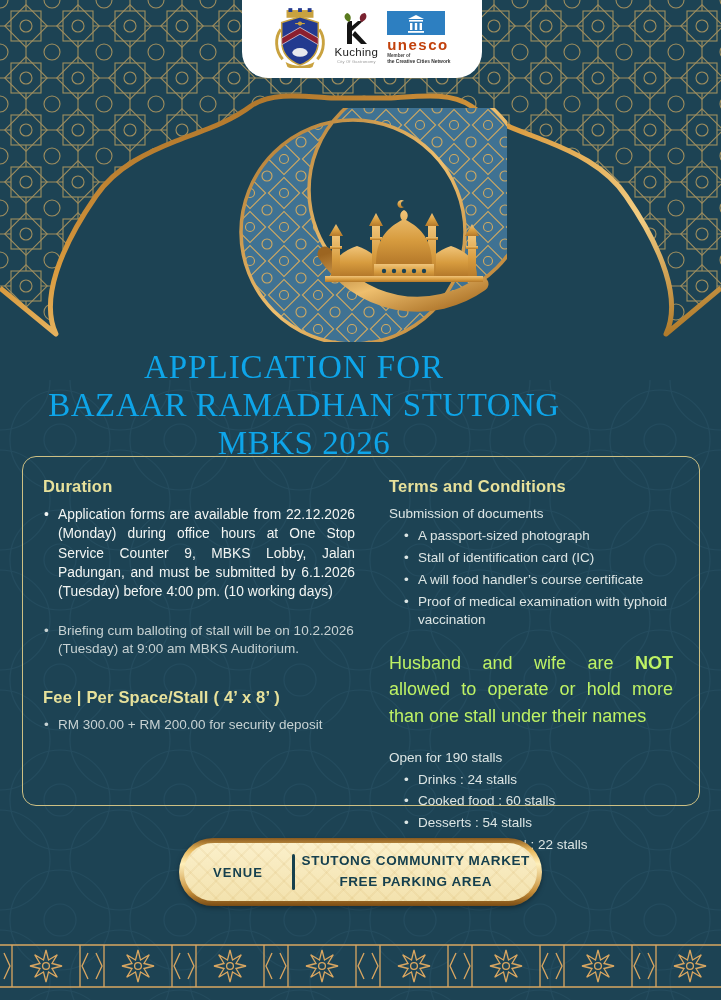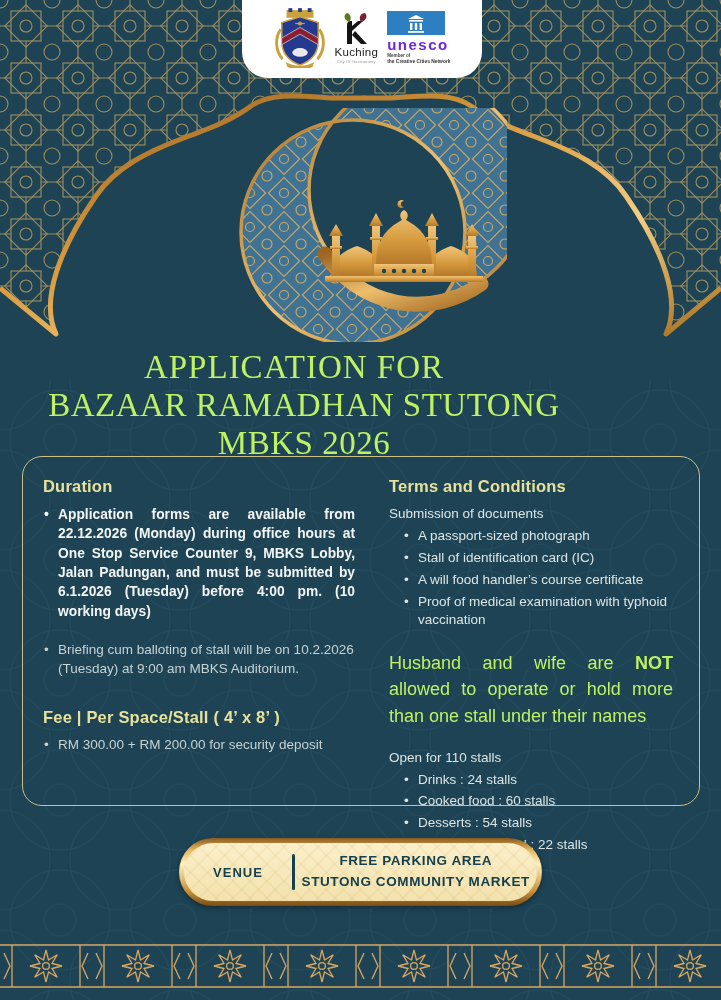--- a/index.html
+++ b/index.html
@@ -14,45 +14,45 @@
   .faint-pattern { left:0; top:380px; width:721px; height:620px; z-index:0; opacity:.55; }
 
   
   .logo-banner { left:242px; top:0; width:240px; height:78px; background:#fff;
     border-radius:0 0 26px 26px; display:flex; align-items:center; justify-content:center;
     gap:9px; z-index:3; padding:6px 8px 8px; }
   .kuching-block { display:flex; flex-direction:column; align-items:center; line-height:1; }
   .kuching-word { font-size:11.5px; color:#1c1c1c; letter-spacing:.3px; margin-top:2px; }
   .kuching-sub { font-size:4px; color:#999; margin-top:1.5px; letter-spacing:.2px; }
   .unesco-block { display:flex; flex-direction:column; align-items:flex-start; line-height:1; }
-  .unesco-word { font-size:15px; font-weight:bold; color:#6d28d9; letter-spacing:1.5px; margin-top:2px; }
+  .unesco-word { font-size:15px; font-weight:bold; color:#c2410c; letter-spacing:1.5px; margin-top:2px; }
   .unesco-sub1 { font-size:4.6px; color:#444; margin-top:2px; font-weight:bold; }
   .unesco-sub2 { font-size:4.9px; color:#333; margin-top:1px; font-weight:bold; }
 
   
   .crescent-wrap { left:233px; top:108px; width:274px; height:234px; z-index:2; }
 
   
   .title-block { left:0; top:348px; width:588px; text-align:center; z-index:2;
-    font-family:"Liberation Serif", serif; color:#bef264; }
+    font-family:"Liberation Serif", serif; color:#0ea5e9; }
   .title-line1 { font-size:33px; letter-spacing:1px; line-height:38px; }
   .title-line2 { font-size:33px; letter-spacing:.5px; line-height:38px;padding-left:20px; }
 
   
   .content-panel { left:22px; top:456px; width:678px; height:350px;
-    border:1.6px solid #cdc084; border-radius:20px; z-index:2;
+    border:1.6px solid #cdc084; border-radius:14px; z-index:2;
     display:flex; padding:20px 26px 16px 20px; gap:34px; }
   .col-left { width:312px; flex:0 0 auto; }
   .col-right { flex:1 1 auto; }
   .sec-heading { color:#e7e19b; font-size:16.5px; font-weight:bold; margin-bottom:9px; letter-spacing:.2px; }
   .body-txt { color:#dce5e4; font-size:13.5px; line-height:1.4; }
   ul.blt { list-style:none; }
   ul.blt li { position:relative; padding-left:15px; margin-bottom:3px; }
   ul.blt li::before { content:"•"; position:absolute; left:1px; top:0; }
-  .b-strong { font-weight:bold; color:#f2f5f3; text-align:justify; font-size:13.8px; }
+  .b-strong { font-weight:normal; color:#f2f5f3; text-align:justify; font-size:13.8px; }
   .b-dim { color:#c7d2d3; } .gap-md { height:17px; }
   .indent { padding-left:14px; }
   .note { color:#bef264; font-size:18px; line-height:1.45; text-align:justify; }
 
   
   .venue-pill { left:179px; top:838px; width:363px; height:68px; border-radius:34px;
     background:linear-gradient(180deg,#8a5a1f 0%, #e8b85c 18%, #fff0bb 38%, #c8913c 78%, #7a4c14 100%);
     z-index:2; padding:5px; box-shadow:0 2px 5px rgba(0,0,0,.35); }
   .venue-inner { width:100%; height:100%; border-radius:29px;
     background:
@@ -251,37 +251,37 @@
       <div class="body-txt">Submission of documents</div>
       <ul class="blt body-txt indent" style="margin-top:3px">
         <li>A passport-sized photograph</li>
         <li>Stall of identification card (IC)</li>
         <li>A will food handler’s course certificate</li>
         <li>Proof of medical examination with typhoid vaccination</li>
       </ul>
       <div class="gap-md"></div>
       <div class="note"><span>Husband and wife are </span><b>NOT</b><span> allowed to operate or hold more than one stall under their names</span></div>
       <div style="height:20px"></div>
-      <div class="body-txt">Open for 110 stalls</div>
+      <div class="body-txt">Open for 190 stalls</div>
       <ul class="blt body-txt indent" style="margin-top:3px">
         <li>Drinks : 24 stalls</li>
         <li>Cooked food : 60 stalls</li>
         <li>Desserts : 54 stalls</li>
         <li>BBQ / Grilled food : 22 stalls</li>
       </ul>
     </div>
   </div>
 
   <div class="abs venue-pill">
     <div class="venue-inner">
       <div class="venue-label">VENUE</div>
       <div class="venue-divider"></div>
       <div class="venue-lines">
+        <div>STUTONG COMMUNITY MARKET</div>
         <div>FREE PARKING AREA</div>
-        <div>STUTONG COMMUNITY MARKET</div>
       </div>
     </div>
   </div>
 
   <svg class="abs bottom-band" width="721" height="48" viewBox="0 0 721 48">
     <defs>
       <pattern id="starband" width="92" height="48" patternUnits="userSpaceOnUse">
         <g fill="none" stroke="#d9a660" stroke-width="1.3">
           <path d="M0,3 H92 M0,45 H92"></path>
           <path d="M12,3 V45 M80,3 V45"></path>

